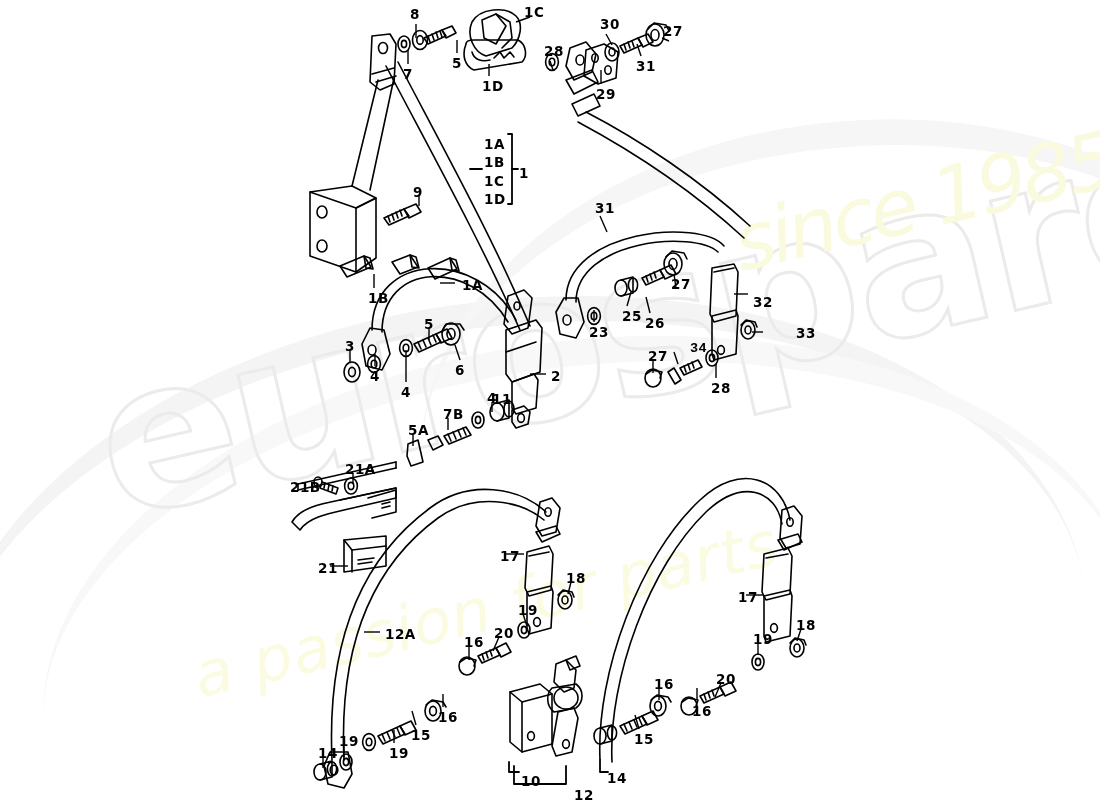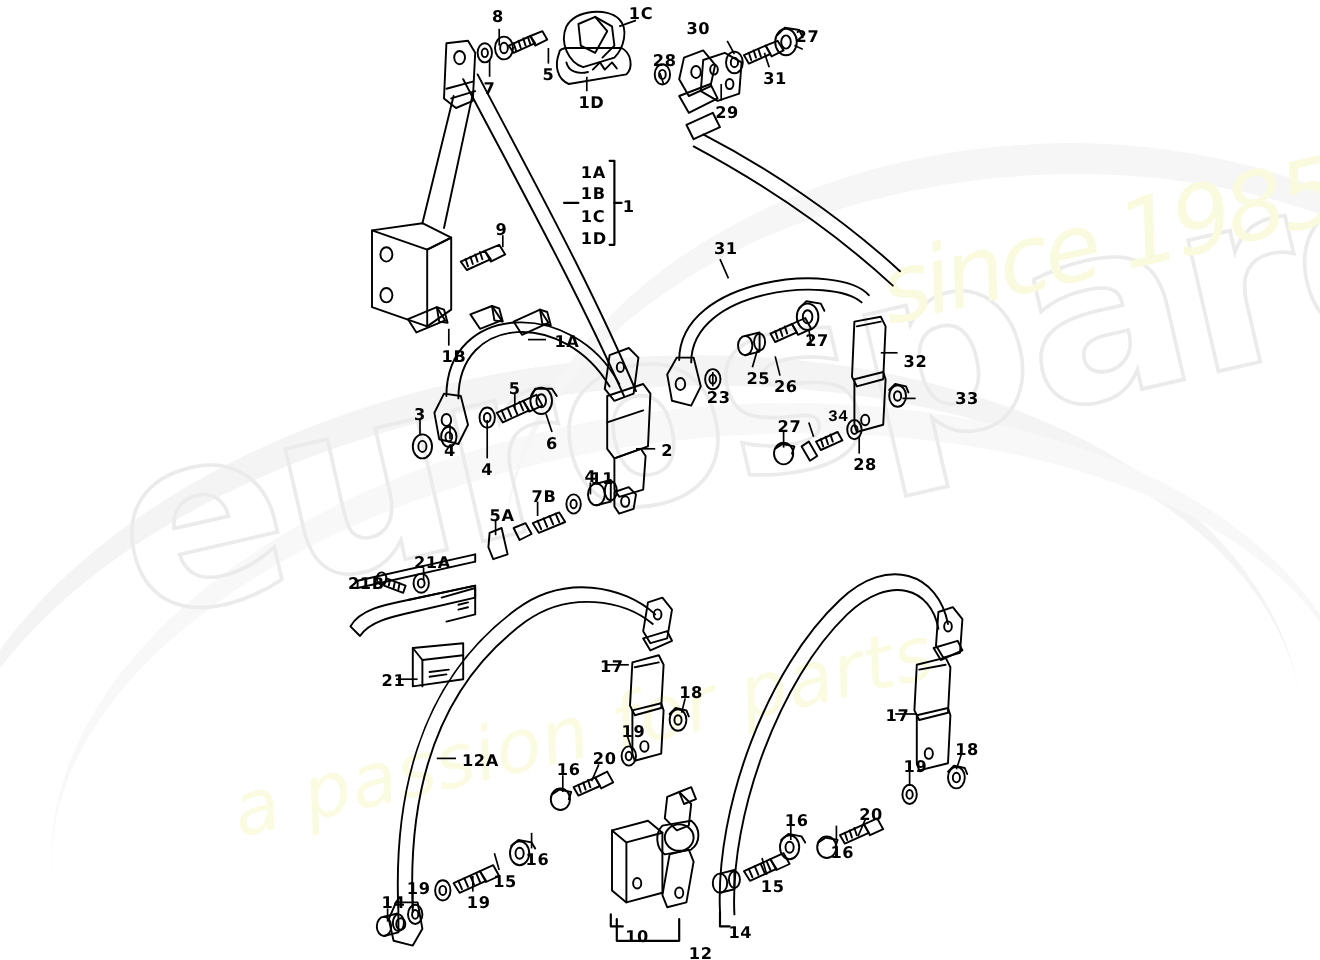--- a/index.html
+++ b/index.html
@@ -495,21 +495,21 @@
           <line x1="443" y1="707" x2="443" y2="694"></line>
           <line x1="323" y1="757" x2="323" y2="768"></line>
           <line x1="394" y1="743" x2="394" y2="730"></line>
         </g>
   </svg>
   </div>
 
   <div id="labels">
       <div class="lbl" style="left: 410px; top: 8px;">8</div>
       <div class="lbl" style="left: 524px; top: 6px;">1C</div>
-      <div class="lbl" style="left: 572px; top: 18px; text-align: center;">30</div>
+      <div class="lbl" style="left: 600px; top: 18px; text-align: center;">30</div>
       <div class="lbl" style="left: 663px; top: 25px;">27</div>
       <div class="lbl" style="left: 544px; top: 45px;">28</div>
       <div class="lbl" style="left: 403px; top: 68px;">7</div>
       <div class="lbl" style="left: 452px; top: 57px;">5</div>
       <div class="lbl" style="left: 636px; top: 60px;">31</div>
       <div class="lbl" style="left: 482px; top: 80px;">1D</div>
       <div class="lbl" style="left: 596px; top: 88px;">29</div>
       <div class="lbl" style="left: 484px; top: 138px;">1A</div>
       <div class="lbl" style="left: 484px; top: 156px;">1B</div>
       <div class="lbl" style="left: 519px; top: 167px;">1</div>

